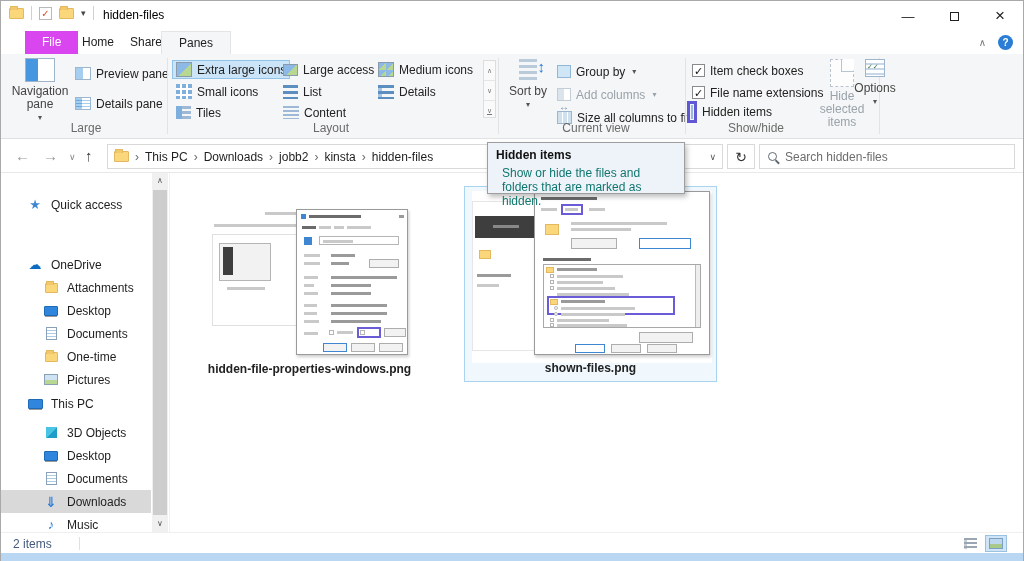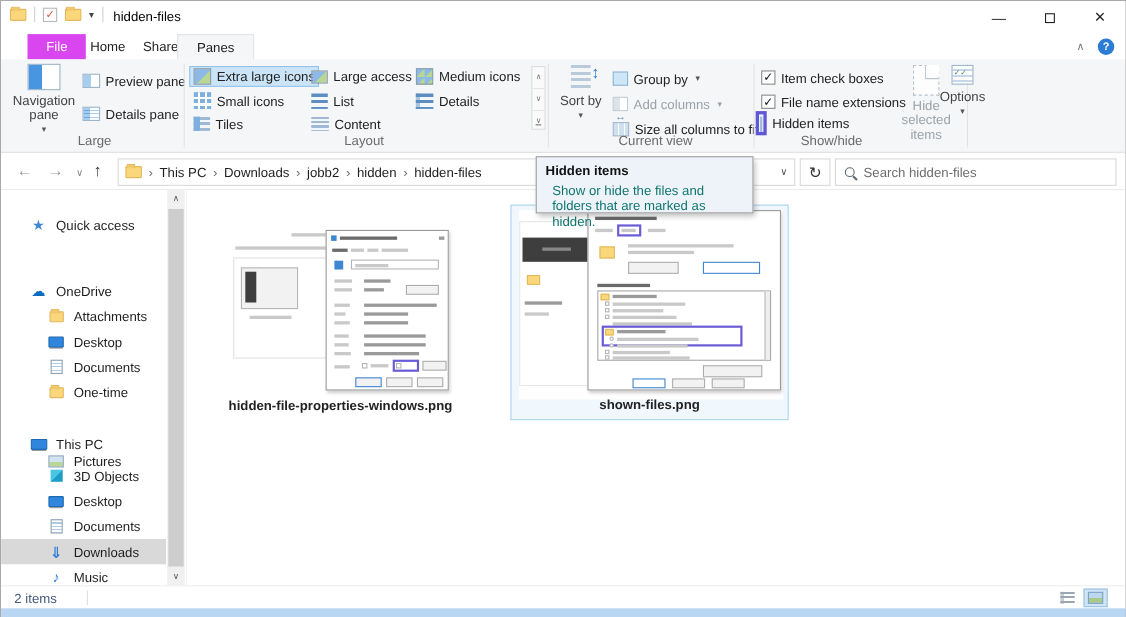--- a/index.html
+++ b/index.html
@@ -294,21 +294,21 @@
     <span class="navarrow enabled" style="left:84px;">↑</span>
     <div class="addrbox">
       <span class="folder-ic"></span>
       <span class="csep">›</span>
       <span class="crumb">This PC</span>
       <span class="csep">›</span>
       <span class="crumb">Downloads</span>
       <span class="csep">›</span>
       <span class="crumb">jobb2</span>
       <span class="csep">›</span>
-      <span class="crumb">hidden</span>
+      <span class="crumb">kinsta</span>
       <span class="csep">›</span>
       <span class="crumb">hidden-files</span>
       <span class="addr-dd">∨</span>
     </div>
     <div class="refreshbox">↻</div>
     <div class="searchbox">
       <span class="mag"></span>
       <input placeholder="Search hidden-files" style="">
     </div>
   </div>
@@ -346,21 +346,21 @@
             <span class="doc-ic"></span>
           </span>
           <span>Documents</span>
       </div>
       <div class="srow ind" style="top:172px;">
         <span class="sideicon">
             <span class="folder-ic" style="width:13px;height:10px;"></span>
           </span>
           <span>One-time</span>
       </div>
-      <div class="srow ind" style="top:195px;margin-top:40px;">
+      <div class="srow ind" style="top:195px;">
         <span class="sideicon">
             <span class="pic-ic"></span>
           </span>
           <span>Pictures</span>
       </div>
       <div class="srow" style="top:219px;">
         <span class="sideicon">
             <span class="mon-ic" style="width:15px;"></span>
           </span>
           <span>This PC</span>

